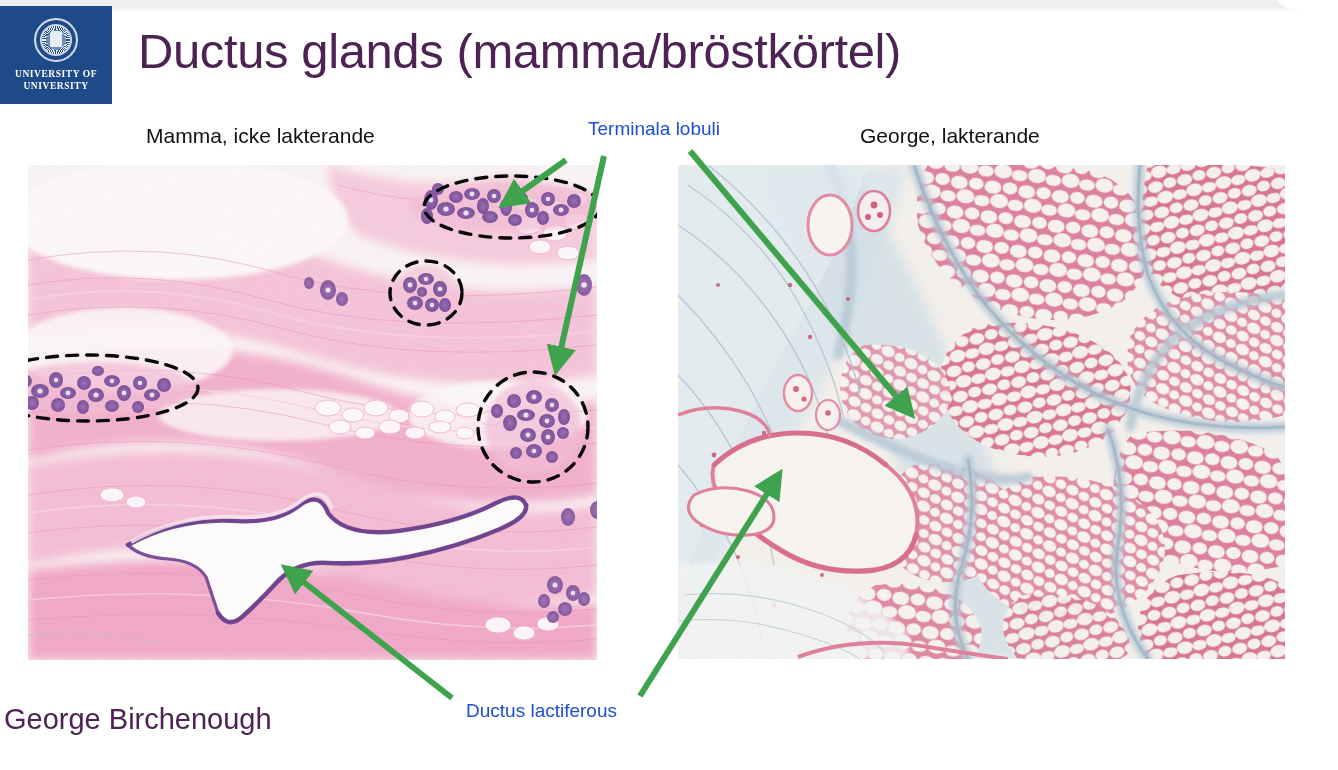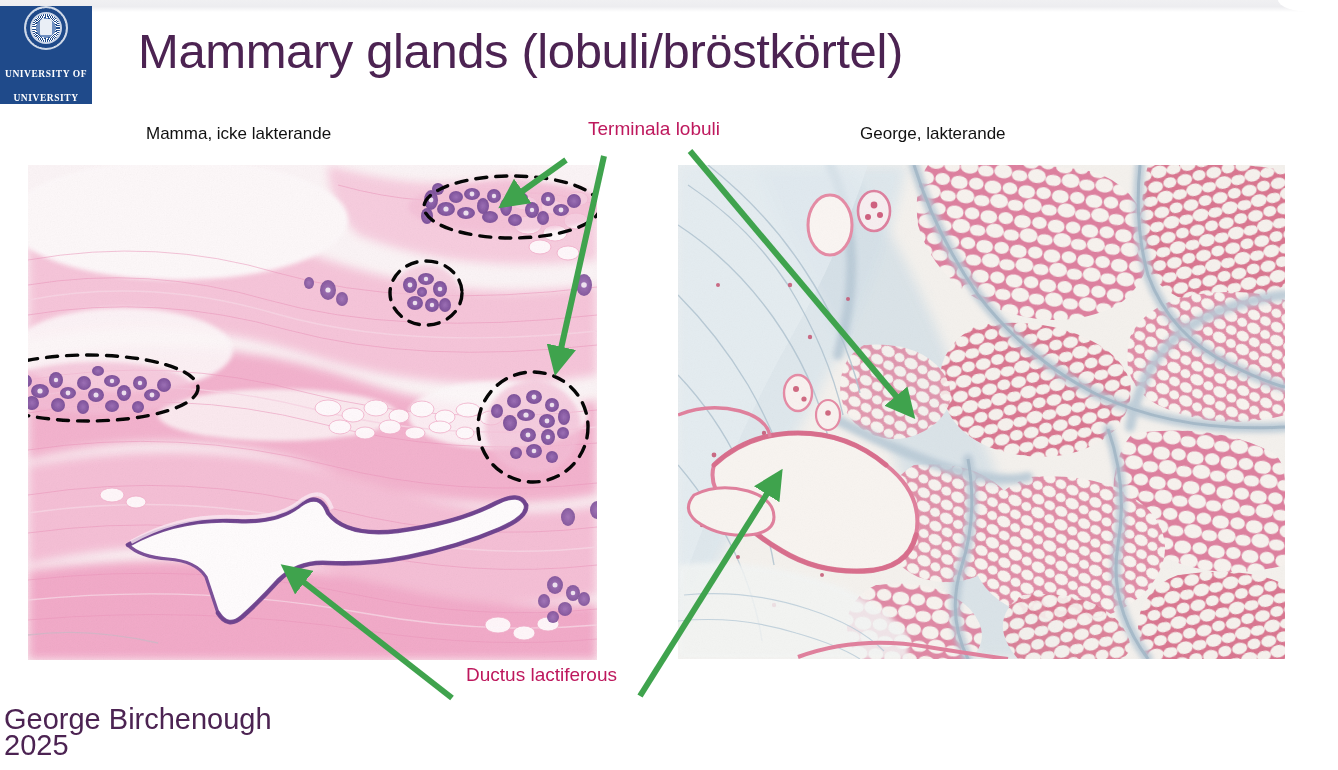--- a/index.html
+++ b/index.html
@@ -16,23 +16,23 @@
     position:absolute;left:0;top:0;width:1338px;height:12px;
     background:linear-gradient(#f0f0f2,#ededf0 55%,#ffffff);
   }
   #top-strip:after{
     content:"";position:absolute;right:0;top:0;width:60px;height:12px;
     background:#ffffff;
     border-bottom-left-radius:40px 14px;
   }
   
   #logo{
-    position:absolute;left:0;top:6px;width:92px;height:98px;
+    position:absolute;left:0;top:6px;width:112px;height:98px;
     background:#1f4a8a;
-    display:flex;flex-direction:column;align-items:center;justify-content:space-between;
+    display:flex;flex-direction:column;align-items:center;justify-content:center;
   }
   #logo .seal{
     width:40px;height:40px;border-radius:50%;
     border:2px solid #cfd9e8;
     background:
       radial-gradient(circle at 50% 50%, #6f8fc0 0 34%, rgba(0,0,0,0) 35%),
       repeating-conic-gradient(from 0deg,#ffffff 0 4deg, #1f4a8a 4deg 8deg);
     box-shadow:inset 0 0 0 4px #1f4a8a, inset 0 0 0 6px #cbd6e8;
     margin-bottom:6px;
     position:relative;
@@ -47,29 +47,29 @@
     text-align:center;white-space:nowrap;
   }
   
   #title{
     position:absolute;left:138px;top:22px;
     font-size:49px;line-height:58px;color:#4c2352;
     white-space:nowrap;letter-spacing:-0.4px;
   }
   
   .caption{
-    position:absolute;font-size:17px;color:#111111;white-space:nowrap;
+    position:absolute;font-size:21px;color:#111111;white-space:nowrap;
   }
   #caption-left{left:146px;top:124px;}
   #caption-right{left:860px;top:124px;}
   .annot{
-    position:absolute;font-size:19px;color:#be185d;white-space:nowrap;
+    position:absolute;font-size:19px;color:#1d4ed8;white-space:nowrap;
   }
   #annot-lobuli{left:588px;top:118px;}
-  #annot-ductus{left:466px;top:664px;}
+  #annot-ductus{left:466px;top:700px;}
   
   #footer{
     position:absolute;left:4px;top:706px;
     color:#4c2352;font-size:29px;line-height:26px;
   }
   
   .micro{position:absolute;overflow:hidden;}
   #micro-left{left:28px;top:165px;width:569px;height:495px;background:#f6eef1;}
   #micro-right{left:678px;top:165px;width:607px;height:494px;background:#f4f0ee;}
   .micro svg{display:block;width:100%;height:100%;}
@@ -80,21 +80,21 @@
 <body>
 
 <div id="top-strip"></div>
 
 <div id="logo">
   <div class="seal"></div>
   <div class="logo-line">UNIVERSITY OF</div>
   <div class="logo-line">UNIVERSITY</div>
 </div>
 
-<div id="title">Mammary glands (lobuli/bröstkörtel)</div>
+<div id="title">Ductus glands (mamma/bröstkörtel)</div>
 
 <div class="caption" id="caption-left">Mamma, icke lakterande</div>
 <div class="caption" id="caption-right">George, lakterande</div>
 
 <div class="annot" id="annot-lobuli">Terminala lobuli</div>
 <div class="annot" id="annot-ductus">Ductus lactiferous</div>
 
 <div class="micro" id="micro-left">
  <svg viewBox="0 0 569 495" preserveAspectRatio="none">
   <defs>
@@ -515,14 +515,13 @@
     <line x1="566" y1="160" x2="510" y2="200"></line>
     <line x1="604" y1="156" x2="558" y2="362"></line>
     <line x1="690" y1="151" x2="906" y2="408"></line>
     <line x1="452" y1="698" x2="292" y2="573"></line>
     <line x1="640" y1="696" x2="775" y2="481"></line>
   </g>
 </svg>
 
 <div id="footer">
   <div>George Birchenough</div>
-  <div>2025</div>
 </div>
 
 </body></html>

